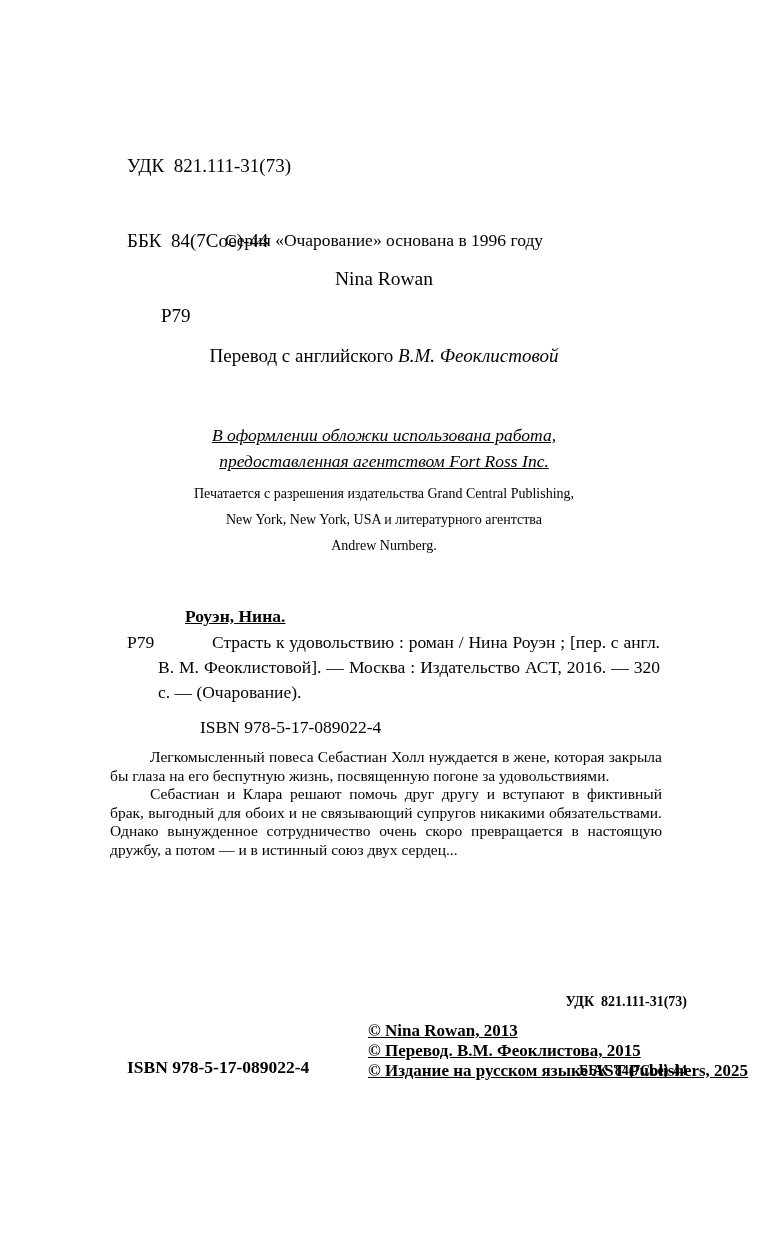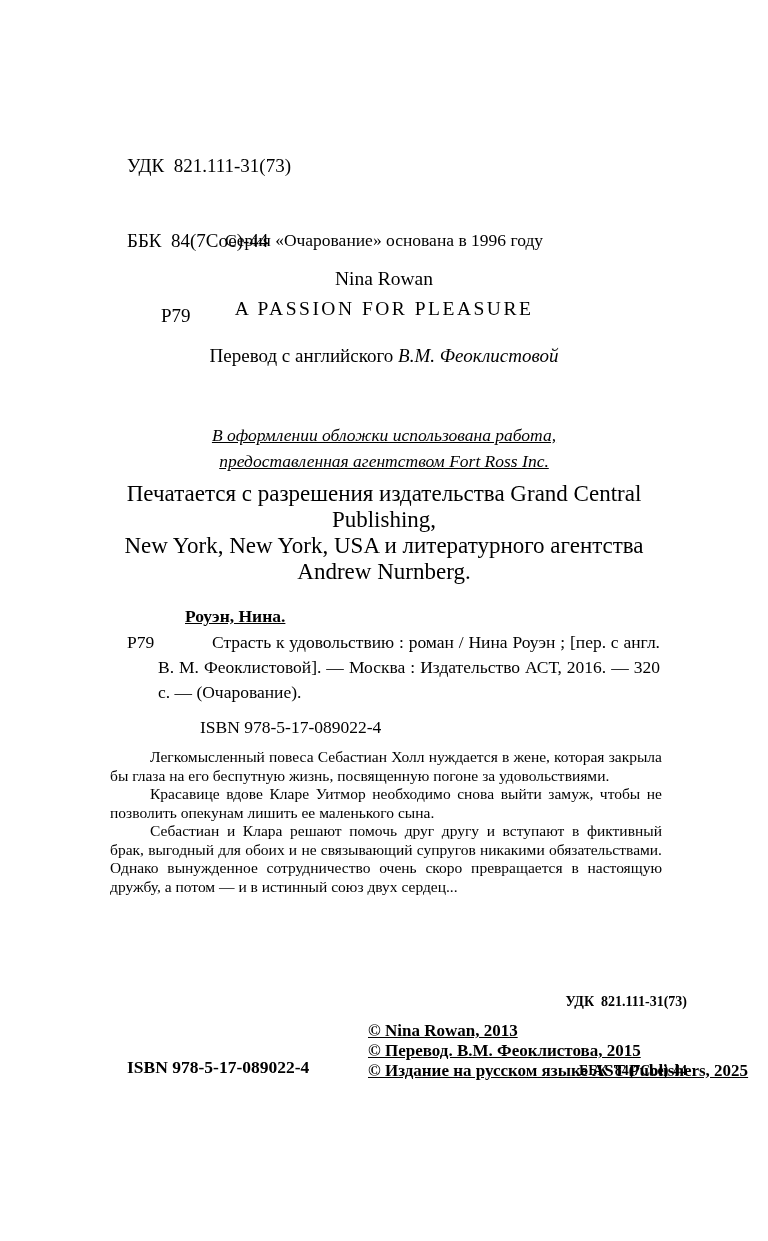--- a/index.html
+++ b/index.html
@@ -45,21 +45,21 @@
   .cover-note {
     top: 422px;
     font-size: 17.5px;
     font-style: italic;
     line-height: 26px;
     white-space: pre-line;
     text-decoration: underline;
   }
   .permission {
     top: 481px;
-    font-size: 23px;
+    font-size: 14px;
     line-height: 26px;
     white-space: pre-line;
     text-align: center;
   }
 
   .catalog-heading {
     top: 606px; left: 185px;
     font-size: 17.5px;
     font-weight: bold;
     text-decoration: underline;
@@ -123,21 +123,20 @@
   <div class="abs top-codes">
     <div>УДК  821.111-31(73)</div>
     <div>ББК  84(7Сое)-44</div>
     <div class="r-code">Р79</div>
   </div>
 
   <div class="abs centered series">Серия «Очарование» основана в 1996 году</div>
 
   <div class="abs centered author">Nina Rowan</div>
 
-  <div class="abs centered orig-title">A PASSION FOR PLEASURE</div>
 
   <div class="abs centered credit credit-translation">
     <span>Перевод с английского </span><span class="italic">В.М. Феоклистовой</span>
   </div>
 
 
   <div class="abs centered cover-note">В оформлении обложки использована работа,
 предоставленная агентством Fort Ross Inc.</div>
 
   <div class="abs centered permission">Печатается с разрешения издательства Grand Central Publishing,
@@ -148,21 +147,20 @@
 
   <div class="abs catalog-row">
     <div class="catalog-code">Р79</div>
     <div class="catalog-entry">Страсть к удовольствию : роман / Нина Роуэн ; [пер. с англ. В. М. Феоклистовой]. — Москва : Издательство АСТ, 2016. — 320 с. — (Очарование).</div>
   </div>
 
   <div class="abs catalog-isbn">ISBN 978-5-17-089022-4</div>
 
   <div class="abs annotation">
     <p>Легкомысленный повеса Себастиан Холл нуждается в жене, которая закрыла бы глаза на его беспутную жизнь, посвященную погоне за удовольствиями.</p>
-    <p>Красавице вдове Кларе Уитмор необходимо снова выйти замуж, чтобы не позволить опекунам лишить ее маленького сына.</p>
     <p>Себастиан и Клара решают помочь друг другу и вступают в фиктивный брак, выгодный для обоих и не связывающий супругов никакими обязательствами. Однако вынужденное сотрудничество очень скоро превращается в настоящую дружбу, а потом — и в истинный союз двух сердец...</p>
   </div>
 
   <div class="abs bottom-codes">
     <div>УДК  821.111-31(73)</div>
     <div>ББК  84(7Сое)-44</div>
   </div>
 
   <div class="abs copyrights">
     <div>© Nina Rowan, 2013</div>

